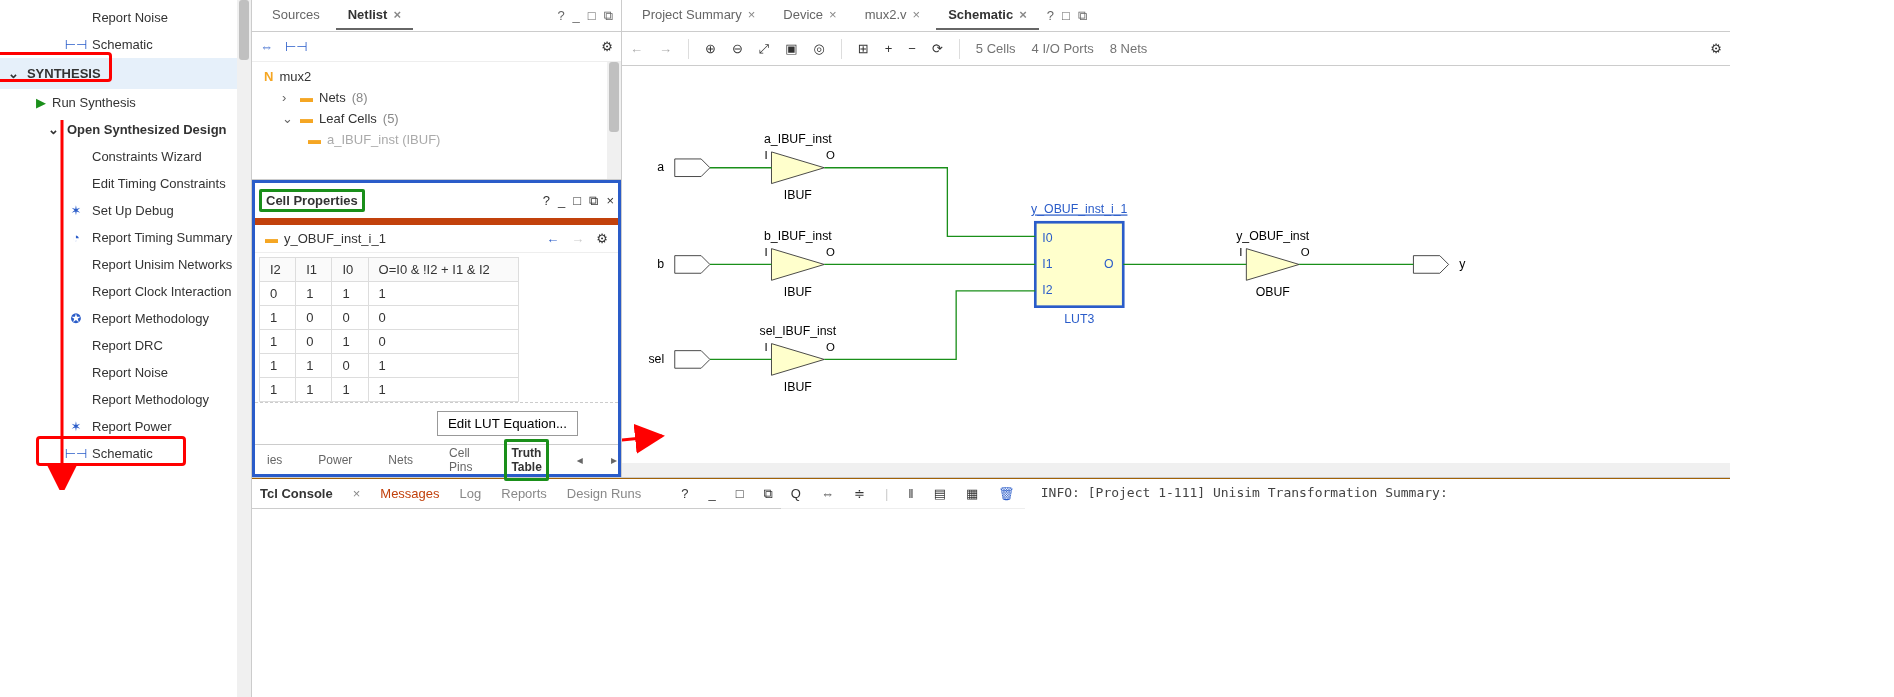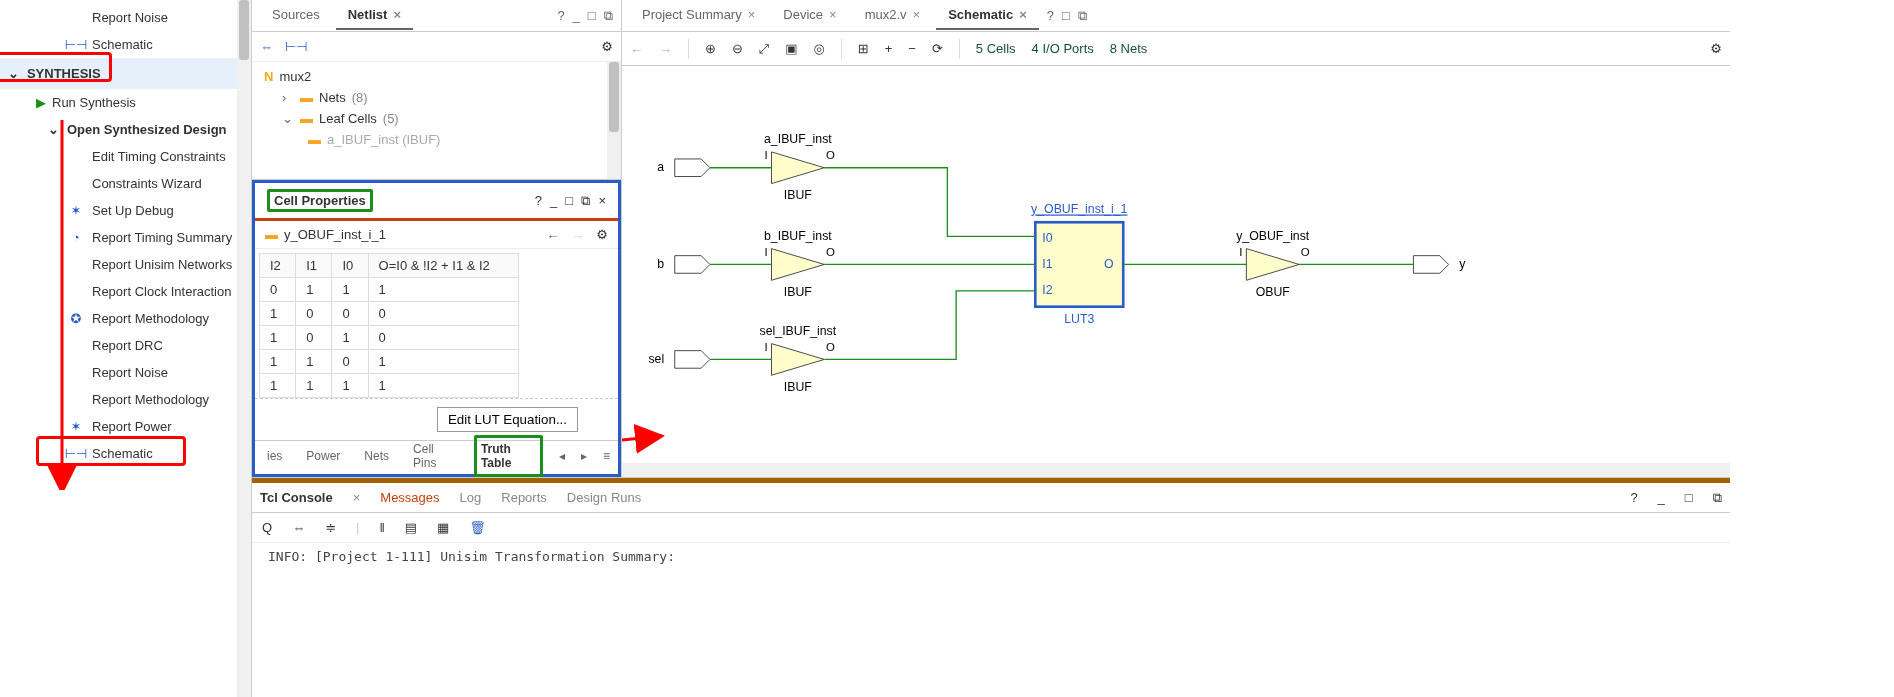--- a/index.html
+++ b/index.html
@@ -26,41 +26,41 @@
 .tab.active { font-weight: 700; color: #333; border-bottom: 2px solid #666; background:#fff; }
 .tab .close { margin-left: 6px; color: #888; }
 .panel-tabs .spacer { flex: 1; }
 .panel-tabs .ctrl-icons { display: flex; gap: 8px; color: #666; }
 .panel-toolbar { display: flex; align-items: center; height: 30px; padding: 0 8px; gap: 12px; border-bottom: 1px solid #eee; }
 .panel-toolbar .spacer { flex: 1; }
 .netlist-tree { flex: 1; overflow: auto; padding: 4px 8px; position: relative; }
 .netlist-row { display: flex; align-items: center; padding: 3px 4px; gap: 6px; }
 .netlist-row .caret { width: 12px; color: #666; }
 .props-panel { flex: 1; border: 3px solid #2a5cc9; display: flex; flex-direction: column; position: relative; }
-.props-header { display: flex; align-items: center; padding: 6px 12px; border-bottom: 3px solid #c2410c; }
+.props-header { display: flex; align-items: center; padding: 6px 4px; border-bottom: 7px solid #c2410c; }
 .props-header .title { font-weight: 700; }
 .props-header .spacer { flex: 1; }
 .green-box { border: 3px solid #1a8f1a; border-radius: 2px; padding: 1px 4px; }
 .cell-name-row { display: flex; align-items: center; padding: 6px 10px; gap:6px; border-bottom:1px solid #eee;}
 .cell-name-row .spacer { flex:1; }
 .truth-table { border-collapse: collapse; width: 260px; margin: 4px 0 0 4px; }
 .truth-table th, .truth-table td { border: 1px solid #ddd; padding: 4px 10px; text-align: left; font-size: 13px; }
 .truth-table th { background: #fafafa; font-weight: 400; }
 .edit-lut-row { display:flex; justify-content:flex-end; padding:8px 40px 8px 8px; border-top:1px dashed #ccc; position:relative;}
 .edit-lut-btn { border:1px solid #999; background:#fff; padding:4px 10px; display:inline-flex; align-items:center; gap:4px; }
-.props-tabs { display:flex; align-items:center; border-top:1px solid #ccc; height:30px; padding:0 8px; gap:16px; font-size:12px; color:#666;}
+.props-tabs { display:flex; align-items:center; border-top:1px solid #ccc; height:30px; padding:0 8px; gap:28px; font-size:12px; color:#666;}
 .props-tabs .tab2 { padding:4px 4px; cursor:pointer;}
 .schem-area { flex: 1; display: flex; flex-direction: column; }
 .schem-tabs { display: flex; align-items: center; height: 32px; border-bottom: 1px solid #ccc; padding: 0 8px; gap: 4px; }
 .schem-toolbar { display: flex; align-items: center; height: 34px; border-bottom: 1px solid #ccc; padding: 0 8px; gap: 16px; }
 .schem-toolbar .sep { width:1px; height:20px; background:#ddd; }
-.schem-toolbar .link { color: #14532d; cursor: pointer; }
+.schem-toolbar .link { color: #737373; cursor: pointer; }
 .schem-canvas { flex:1; position:relative; overflow:hidden; background:#fff; }
 .schem-canvas svg { position:absolute; inset:0; }
-.bottom-panel { flex: 1; display:flex; flex-direction:column; border-top:5px solid #a16207; }
+.bottom-panel { flex: 1; display:flex; border-top:1px solid #a16207; }
 .bottom-tabs { display:flex; align-items:center; height:30px; border-bottom:1px solid #ccc; padding:0 8px; gap:20px;}
 .bottom-toolbar { display:flex; align-items:center; height:30px; padding:0 10px; gap:20px; border-bottom:1px solid #eee;}
 .console-body { flex:1; padding:6px 16px; font-family: Consolas, monospace; font-size:13px; color:#444; overflow:hidden;}
 .console-body .line { white-space: pre; }
 .scrollbar-v { position:absolute; right:0; top:0; bottom:0; width:14px; background:#f0f0f0; }
 .scrollbar-thumb { position:absolute; left:2px; right:2px; background:#c0c0c0; border-radius:3px; }
 .icon-blue { color:#2a5cc9; }
 .count { color:#888; }
 </style>
 </head>
@@ -92,25 +92,25 @@
         <span style="color:#1a8f1a; margin-right:6px;">▶</span>
         <span>Run Synthesis</span>
       </div>
       <div class="tree-sub2">
         <span class="caret">⌄</span>
         <span>Open Synthesized Design</span>
       </div>
 
       <div class="tree-item">
           <span class="icon"></span>
+          <span>Constraints Wizard</span>
+        </div>
+      <div class="tree-item">
+          <span class="icon"></span>
           <span>Edit Timing Constraints</span>
-        </div>
-      <div class="tree-item">
-          <span class="icon"></span>
-          <span>Constraints Wizard</span>
         </div>
       <div class="tree-item">
           <span class="icon" style="color:#2a5cc9;">✶</span>
           <span>Set Up Debug</span>
         </div>
       <div class="tree-item">
           <span class="icon" style="color:#2a5cc9;">◔</span>
           <span>Report Timing Summary</span>
         </div>
       <div class="tree-item">

